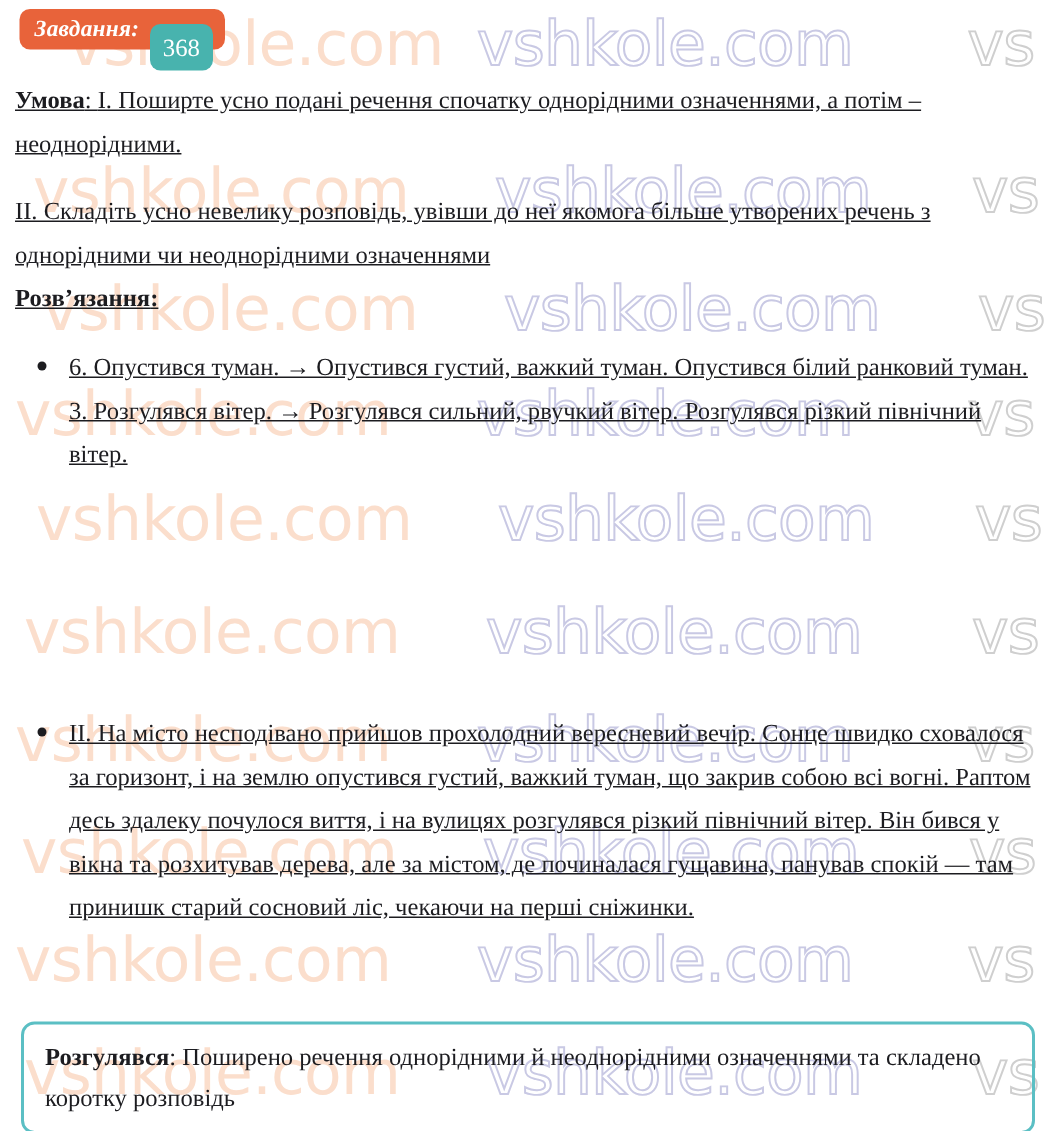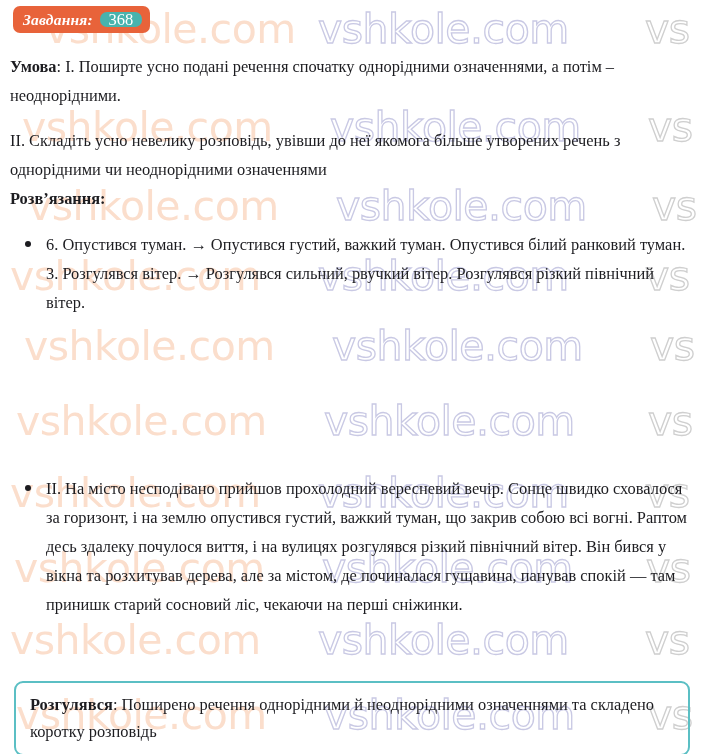--- a/index.html
+++ b/index.html
@@ -83,36 +83,37 @@
     white-space: nowrap;
     font-style: italic;
   }
   .task-badge-number {
     margin-left: 7px;
     background: #48b3ae;
     color: #ffffff;
     border-radius: 7px;
     font-family: "Liberation Serif", serif;
     font-size: 16.5px;
-    height: 15px;
+    height: 31px;
     min-width: 42px;
     display: inline-flex;
     align-items: center;
     justify-content: center;
     padding: 0 7px;
     box-sizing: border-box;
     position: relative;
-    top: 0px;
+    top: 12px;
   }
 
   .block {
     position: absolute;
     left: 10px;
     width: 684px;
     box-sizing: border-box;
+    text-decoration: underline;
   }
   .para {
     font-size: 16.4px;
     line-height: 29px;
     text-align: left;
     margin: 0;
   }
   .bold {
     font-weight: bold;
   }

